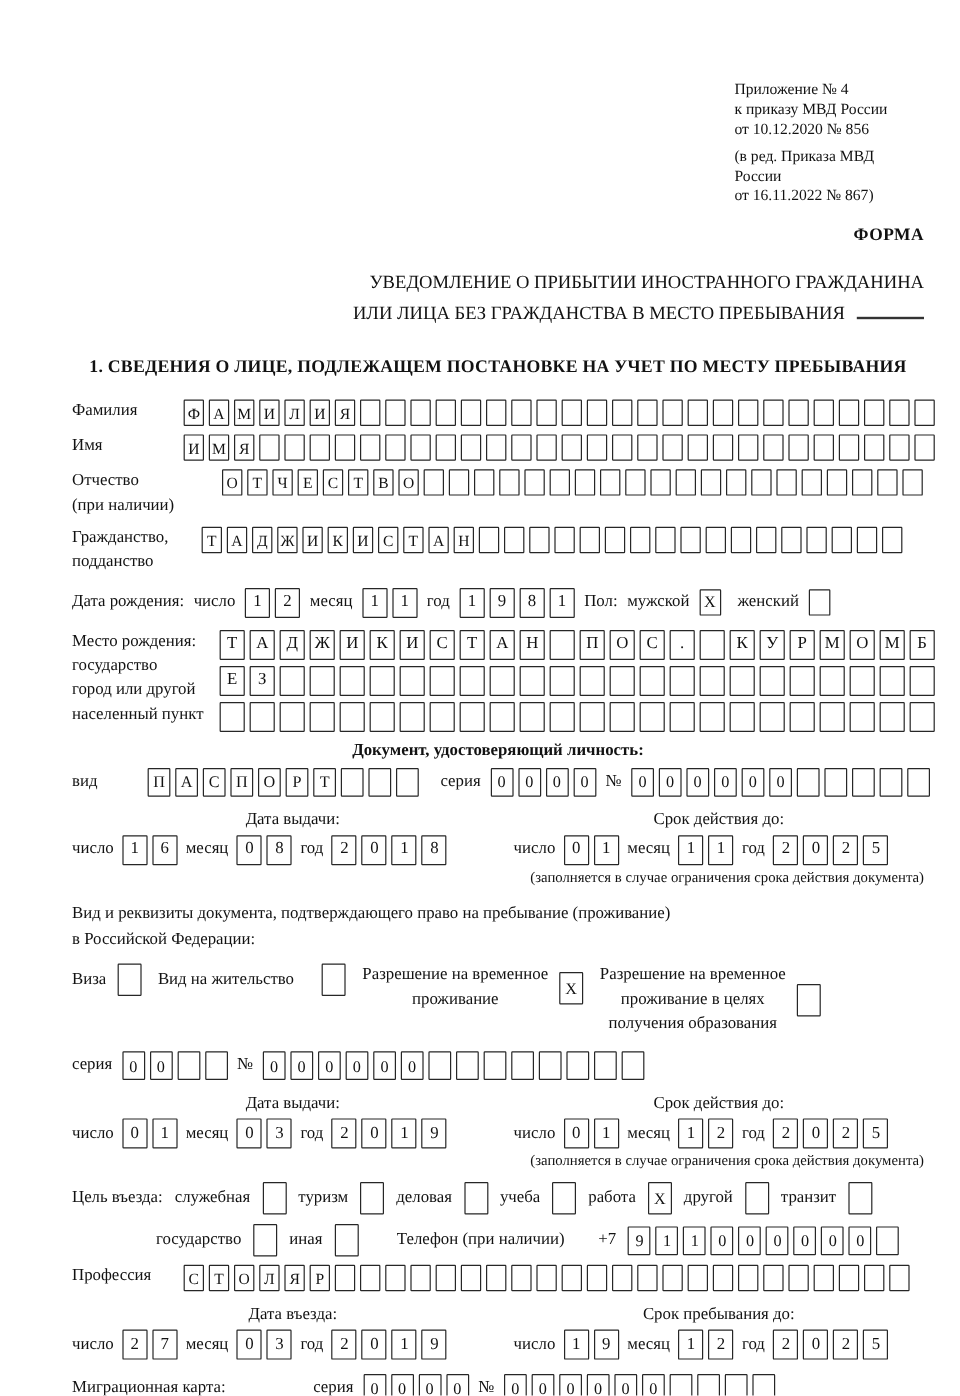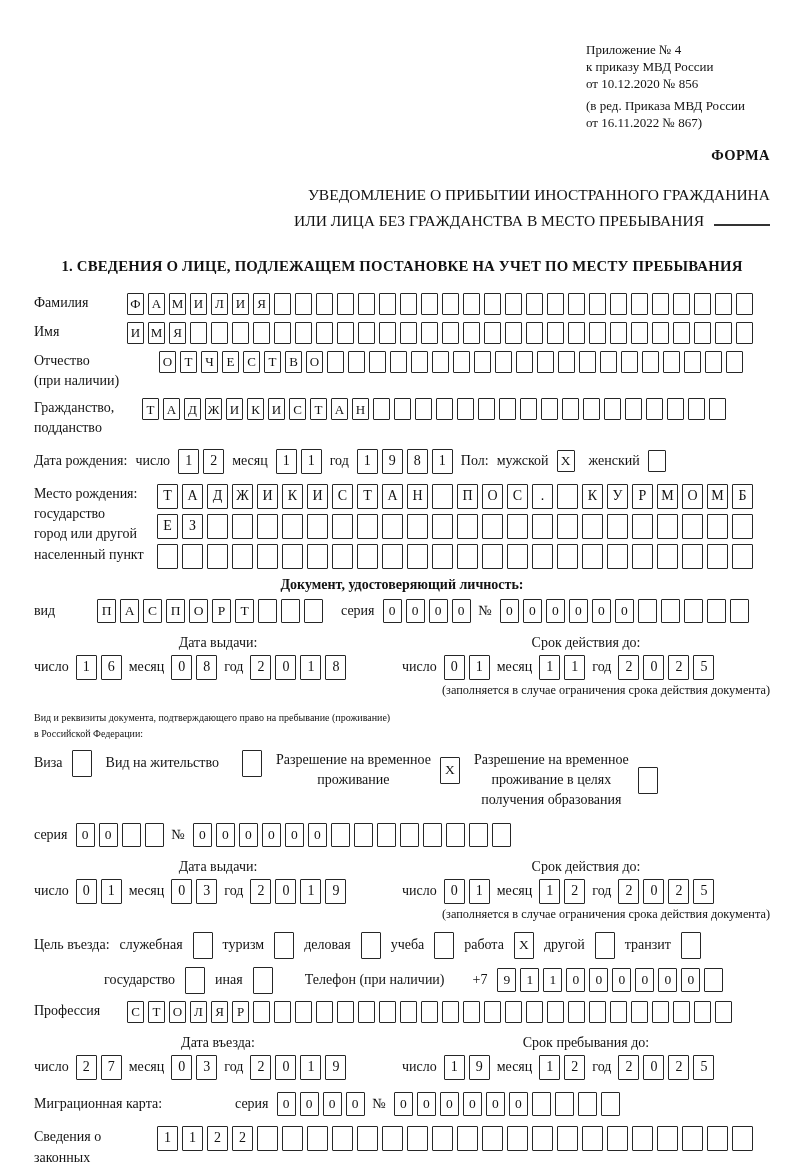--- a/index.html
+++ b/index.html
@@ -1,18 +1,18 @@
 <!DOCTYPE html>
 <html lang="ru"><head>
 <meta charset="utf-8">
 <style>
   html,body{margin:0;padding:0;background:#ffffff;}
   body{width:800px;height:1163px;overflow:hidden;color:#121212;
        font-family:"Liberation Serif","DejaVu Serif",serif;font-size:14px;}
-  .page{box-sizing:border-box;width:800px;height:920px;padding:42px 30px 0 34px;}
+  .page{box-sizing:border-box;width:800px;height:920px;padding:42px 30px 0 60px;margin-top:24px;}
 
   
   .meta{margin-left:552px;font-size:13px;line-height:1.3;}
   .meta .mt4{margin-top:5px;}
   .forma{font-weight:bold;text-align:right;margin-top:16px;font-size:14.5px;letter-spacing:.4px;}
 
   
   .title{text-align:right;font-weight:normal;font-size:15.5px;margin-top:18px;line-height:1.65;}
   .blank{display:inline-block;width:56px;border-bottom:2px solid #333;height:12px;margin-left:10px;}
   .sec-heading{text-align:center;font-weight:bold;font-size:14.8px;margin-top:24px;letter-spacing:.2px;}
@@ -43,21 +43,21 @@
 
   
   .date-pair{display:flex;margin-top:12px;}
   .dg{display:flex;flex-direction:column;}
   .dg-left{flex:0 0 368px;}
   .dg-right{flex:1;}
   .dg-head{text-align:center;font-size:14px;margin-bottom:4px;}
   .dg-row{display:flex;align-items:center;column-gap:7px;}
   .fn{font-size:12.3px;text-align:right;margin-top:3px;}
 
-  .intro{margin-top:12px;line-height:1.6;font-size:10px;}
+  .intro{margin-top:12px;line-height:1.6;font-size:14px;}
 
   
   .opts{display:flex;align-items:flex-start;margin-top:8px;column-gap:14px;}
   .opt{display:flex;align-items:center;column-gap:9px;}
   .opt .ctr{text-align:center;}
 </style>
 </head>
 <body>
 
 <div class="page">

